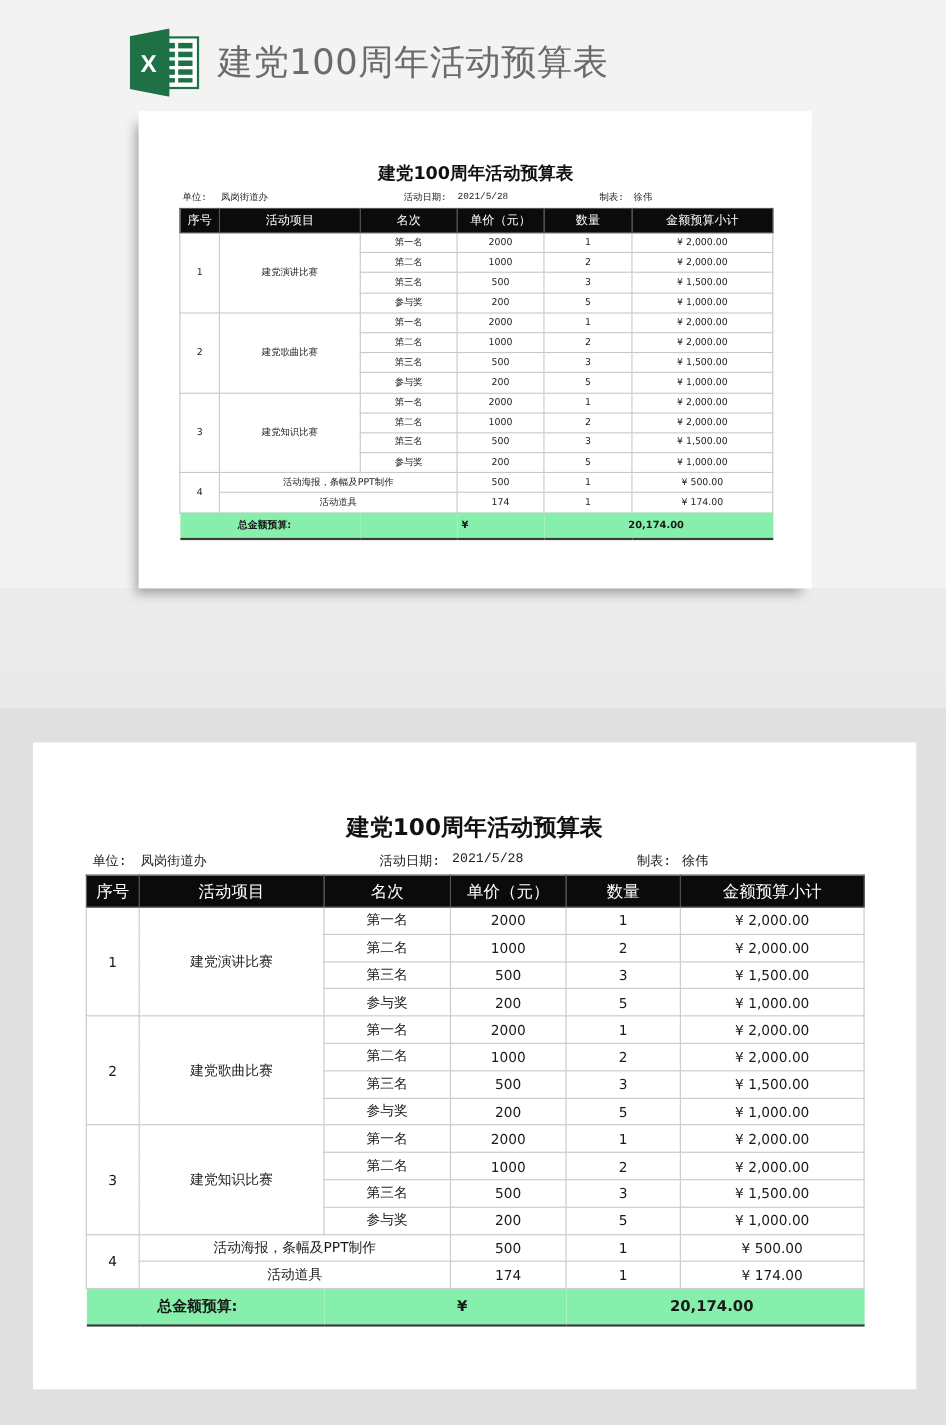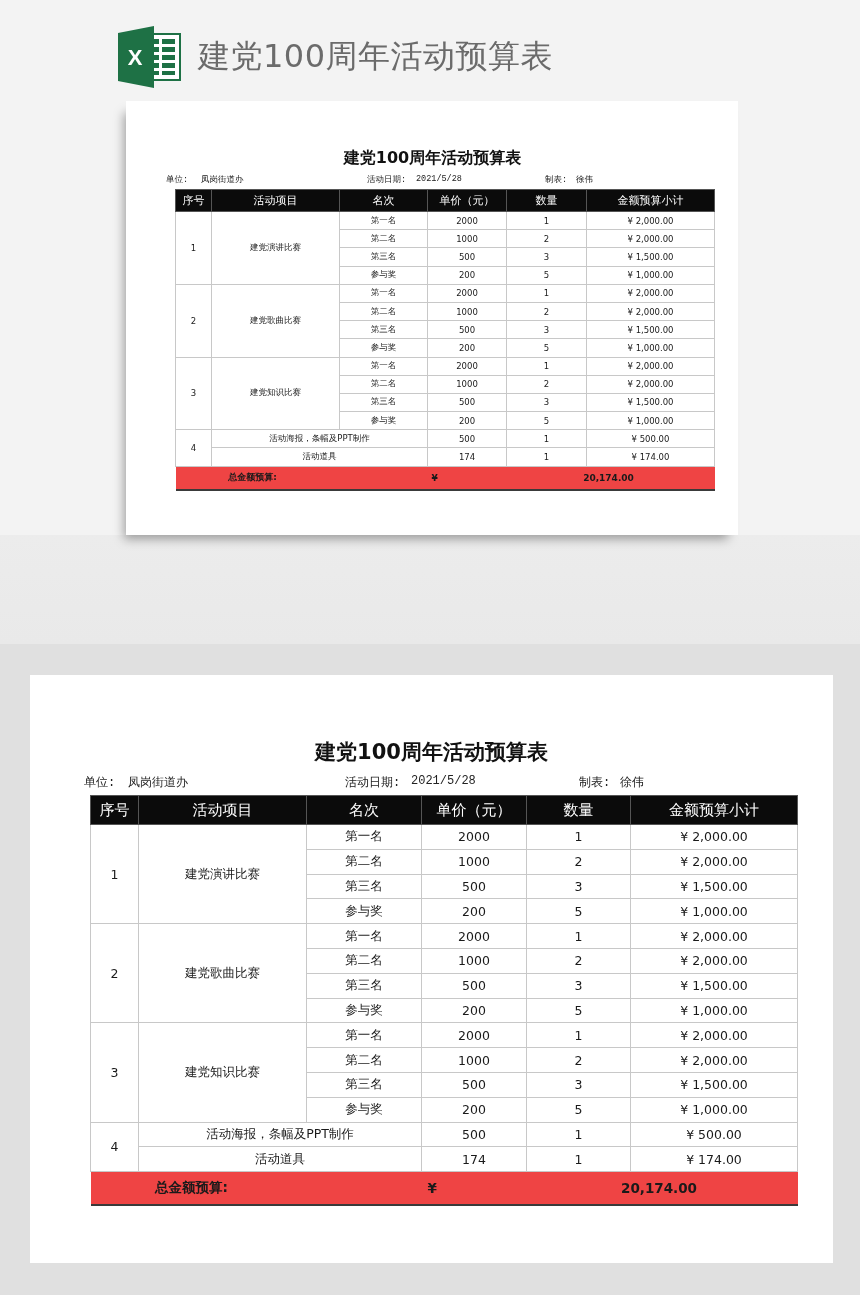--- a/index.html
+++ b/index.html
@@ -42,31 +42,31 @@
   .card-bottom {
     left: 30px; top: 675px; width: 803px; height: 588px;
   }
 
   .sheet { position: absolute; }
   .sheet-title { position: absolute; left: 0; right: 0; text-align: center; font-weight: bold; }
   .meta { position: absolute; left: 0; right: 0; }
   .meta span { position: absolute; white-space: nowrap; font-family: Liberation Mono, monospace; }
 
   table.budget {
-    position: absolute; left: 12px; border-collapse: collapse; table-layout: fixed; padding-left: 17px;
+    position: absolute; left: 0; border-collapse: collapse; table-layout: fixed; padding-left: 17px;
   }
   table.budget th {
     background: #0b0b0b; color: #fff; font-weight: normal;
     border: 1px solid #555; text-align: center;
   }
   table.budget td {
     border: 1px solid #c8c8c8; text-align: center; color: #1a1a1a; white-space: nowrap;
   }
   table.budget tr.total td {
-    background: #ef4444; font-weight: bold;
+    background: #86efac; font-weight: bold;
     border-left: none; border-right: none; border-top: none;
     border-bottom: 2px solid #3a3a3a;
   }
   td.total-label { text-align: right; }
   td.total-value { text-align: right; }
 
   
   .s-small { left: 163px; top: 0; width: 539px; }
   .s-small .sheet-title { top: 148px; font-size: 16px; }
   .s-small .meta { top: 174px; font-size: 8.5px; color: #222; }

